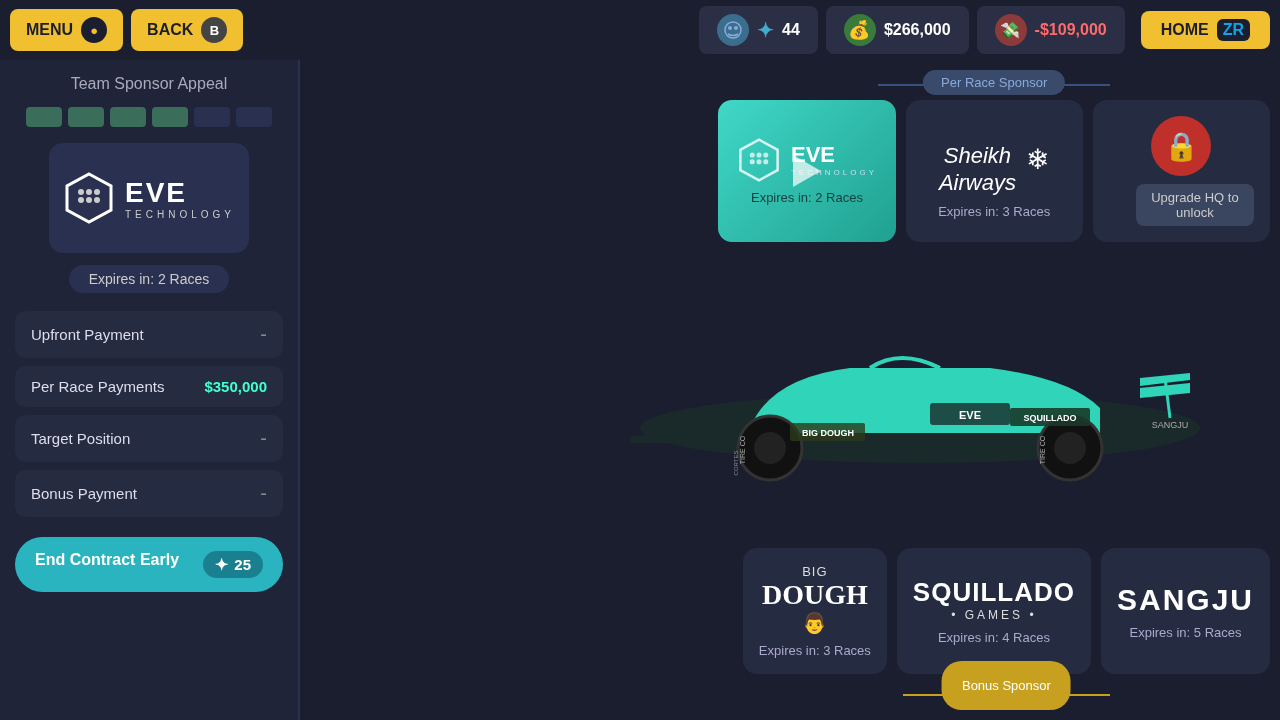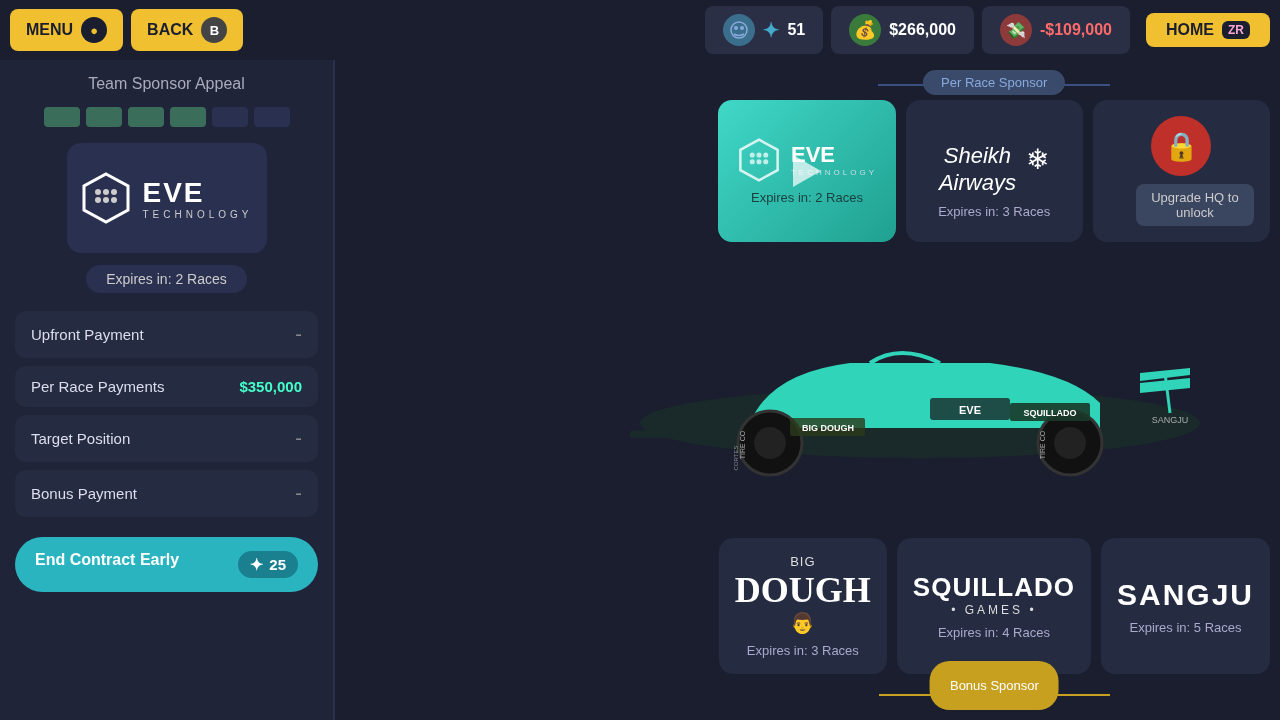--- a/index.html
+++ b/index.html
@@ -84,36 +84,36 @@
       border-radius: 8px;
       padding: 8px 20px;
       font-weight: bold;
       font-size: 16px;
       color: #1a1e2e;
       cursor: pointer;
       margin-left: 8px;
     }
     .home-btn .badge {
       background: #1a1e2e;
-      color: #f9a8d4;
+      color: #0ea5e9;
       border-radius: 6px;
       padding: 2px 6px;
-      font-size: 12px;
+      font-size: 16px;
       font-weight: bold;
     }
 
     
     .main {
       display: flex;
       height: 660px;
     }
 
     
     .left-panel {
-      width: 335px;
+      width: 300px;
       background: #1f2438;
       border-right: 2px solid #2a3050;
       display: flex;
       flex-direction: column;
       align-items: center;
       padding: 15px;
     }
     .panel-title {
       font-size: 16px;
       color: #aab;
@@ -345,21 +345,21 @@
   <div class="stat-pill fans">
     <div class="icon-circle">
       <svg width="18" height="18" viewBox="0 0 18 18">
         <circle cx="9" cy="9" r="8" fill="none" stroke="#8ad" stroke-width="1.5"></circle>
         <circle cx="6" cy="7" r="2" fill="#8ad"></circle>
         <circle cx="12" cy="7" r="2" fill="#8ad"></circle>
         <path d="M4 13 Q9 16 14 13" stroke="#8ad" stroke-width="1.5" fill="none"></path>
       </svg>
     </div>
     <span style="color:#4ac;font-size:20px;">✦</span>
-    <span>51</span>
+    <span>44</span>
   </div>
 
   <div class="stat-pill money">
     <div class="icon-circle" style="background:#3a7a3a;">
       <span style="font-size:18px;">💰</span>
     </div>
     <span>$266,000</span>
   </div>
 
   <div class="stat-pill debt">
@@ -527,21 +527,21 @@
         <text x="168" y="165" text-anchor="middle" fill="#888" font-size="6" transform="rotate(-90 168 165)">CORTES</text>
       </svg>
     </div>
 
     <div style="position:relative;margin-left:39px;">
       <div style="display:flex; gap:10px; padding-bottom:36px;">
 
         <div class="sponsor-card">
           <div class="big-dough-logo">
             <div class="big">BIG</div>
-            <div class="dough" style="font-size:36px; font-weight:900;">DOUGH</div>
+            <div class="dough" style="font-size:28px; font-weight:900;">DOUGH</div>
             <div class="mustache">👨</div>
           </div>
           <div class="card-expires">Expires in: 3 Races</div>
         </div>
 
         <div class="sponsor-card">
           <div class="squillado-logo">
             <div class="sq">SQUILLADO</div>
             <div class="games">• GAMES •</div>
           </div>

